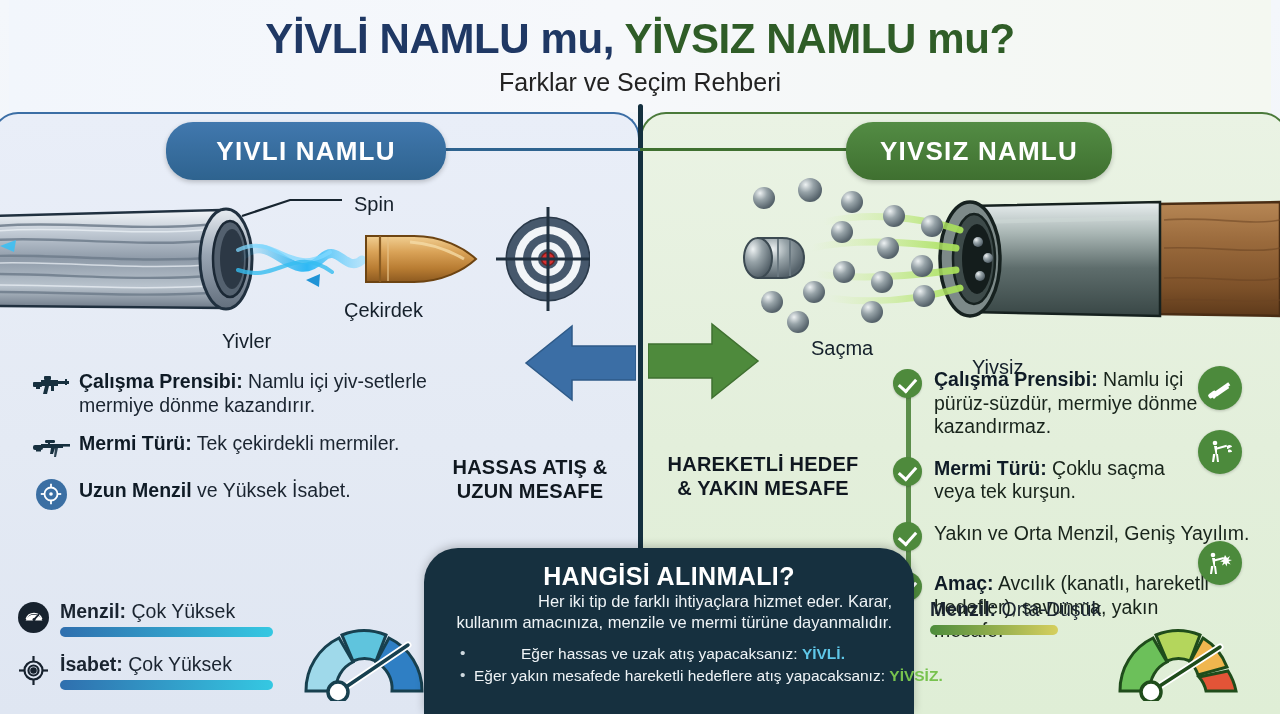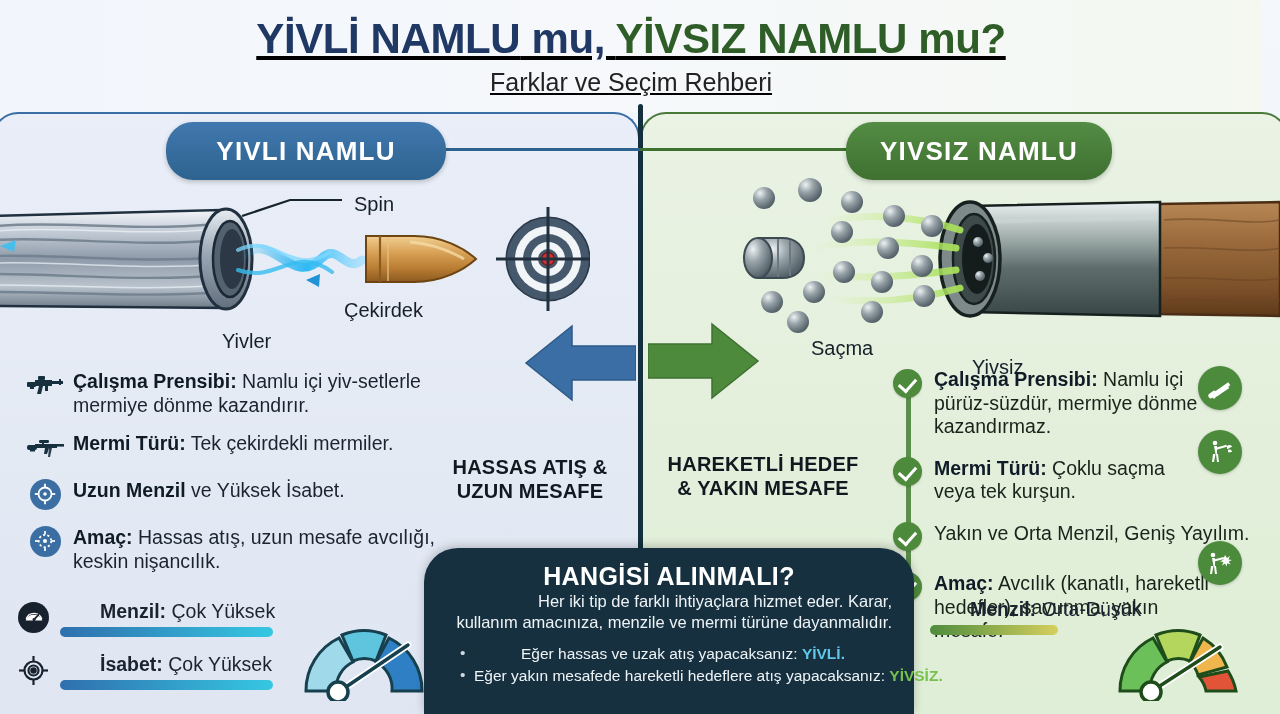--- a/index.html
+++ b/index.html
@@ -12,24 +12,23 @@
   #stage {
     position: relative;
     width: 1280px;
     height: 714px;
     overflow: hidden;
     background: linear-gradient(180deg, #f4f7fb 0%, #eef3f9 100%);
   }
 
   
   .header {
-    position: absolute; left: 0; top: 0; width: 1262px; height: 112px;
+    position: absolute; left: 9px; top: 0; width: 1262px; height: 112px;
     background: linear-gradient(90deg, #f2f6fc 0%, #f6f8fb 48%, #f4f8f1 100%);
     text-align: center;
-    text-decoration: underline;
   }
   .title { padding-top: 17px; font-size: 42px; font-weight: bold; letter-spacing: -0.4px; line-height: 1.06; white-space: nowrap;}
   .t-blue { color: #1f3864; }
   .t-mid  { color: #1f3864; font-weight: bold; }
   .t-green{ color: #2f5d27; }
   .subtitle { margin-top: 6px; font-size: 25px; color: #222; font-weight: normal; }
 
   
   .panel {
     position: absolute; top: 112px; height: 602px; width: 637px;
@@ -74,21 +73,21 @@
   
   .arrow-caption {
     position: absolute; z-index: 9; font-size: 20px; font-weight: bold; color: #101820;
     line-height: 1.22; text-align: center; white-space: pre-line; letter-spacing: .2px;
   }
   .cap-left  { left: 432px; top: 455px; width: 196px; }
   .cap-right { left: 658px; top: 452px; width: 210px; }
 
   
   .list { position: absolute; z-index: 9; }
-  .list-left  { left: 25px; top: 368px; width: 425px; }
+  .list-left  { left: 31px; top: 368px; width: 425px; }
   .list-right { left: 890px; top: 366px; width: 390px; }
 
   .row { position: relative; display: flex; align-items: flex-start; margin-bottom: 13px; }
   .row-ico { flex: 0 0 auto; width: 40px; height: 34px; display:flex; align-items:center; justify-content:center; margin-right: 8px; }
   .row-txt { font-size: 19.5px; color: #1a2430; line-height: 1.21; padding-top: 2px; }
   .row-txt b { color: #0f1b26; font-weight: bold; }
 
   .list-right .row-txt { font-size: 19.5px; color: #18241b; }
   .list-right .row { margin-bottom: 16px; }
   .list-right .row-ico { width: 34px; margin-right: 10px; }
@@ -104,21 +103,21 @@
   }
 
   
   .bico { width: 31px; height: 31px; border-radius: 50%; background: #3b6fa3; display:flex; align-items:center; justify-content:center; }
   .dico { width: 31px; height: 31px; border-radius: 50%; background: #17222e; display:flex; align-items:center; justify-content:center; }
 
   
   .metric { position: absolute; z-index: 9; }
   .m-left  { left: 60px; }
   .m-right { left: 930px; }
-  .metric .m-label { font-size: 19.5px; color: #1a2430; margin-bottom: 4px; white-space: nowrap; margin-left: 40px; }
+  .metric .m-label { font-size: 19.5px; color: #1a2430; margin-bottom: 4px; white-space: nowrap; }
   .metric .m-label b { font-weight: bold; }
   .bar { height: 10px; border-radius: 6px; }
   .bar-blue { width: 213px; background: linear-gradient(90deg,#2f6fae 0%, #35c8e2 100%); }
   .bar-green{ width: 128px; background: linear-gradient(90deg,#4d8c3c 0%, #d6cf5e 100%); }
   .m-rico { position:absolute; left:-42px; top: 2px; }
 
   
   .topic-ico {
     position: absolute; z-index: 10; width: 44px; height: 44px; border-radius: 50%;
     background: #4c8a3c; display:flex; align-items:center; justify-content:center;
@@ -380,37 +379,20 @@
             <line x1="0.8" y1="11" x2="5" y2="11"></line>
               <line x1="17" y1="11" x2="21.2" y2="11"></line>
           </svg>
         </div>
       </div>
       <div class="row-txt">
         <b>Uzun Menzil</b><span> ve Yüksek İsabet.</span>
       </div>
     </div>
 
-    <div class="row">
-      <div class="row-ico">
-        <div class="bico">
-          <svg width="22" height="22" viewBox="0 0 22 22" fill="none" stroke="#ffffff" stroke-width="1.7">
-            <circle cx="11" cy="11" r="6.2" stroke-dasharray="2.2 2.2"></circle>
-            <circle cx="11" cy="11" r="2" fill="#ffffff" stroke="none"></circle>
-            <line x1="11" y1="1" x2="11" y2="4.6"></line>
-              <line x1="11" y1="17.4" x2="11" y2="21"></line>
-            <line x1="1" y1="11" x2="4.6" y2="11"></line>
-              <line x1="17.4" y1="11" x2="21" y2="11"></line>
-          </svg>
-        </div>
-      </div>
-      <div class="row-txt">
-        <b>Amaç:</b><span> Hassas atış, uzun mesafe avcılığı, keskin nişancılık.</span>
-      </div>
-    </div>
   </div>
 
   <div class="metric m-left" style="top:600px;">
     <div class="m-rico">
       <div class="dico">
         <svg width="22" height="22" viewBox="0 0 22 22">
           <circle cx="11" cy="11" r="9.6" fill="none" stroke="#17222e" stroke-width="0"></circle>
           <path d="M2.6 13.5 A9 9 0 0 1 19.4 13.5 Z" fill="#ffffff"></path>
           <path d="M3.2 12 A8.2 8.2 0 0 1 18.8 12" fill="none" stroke="#ffffff" stroke-width="1.4"></path>
           <line x1="11" y1="12.6" x2="15.6" y2="7.6" stroke="#17222e" stroke-width="1.8" stroke-linecap="round"></line>

